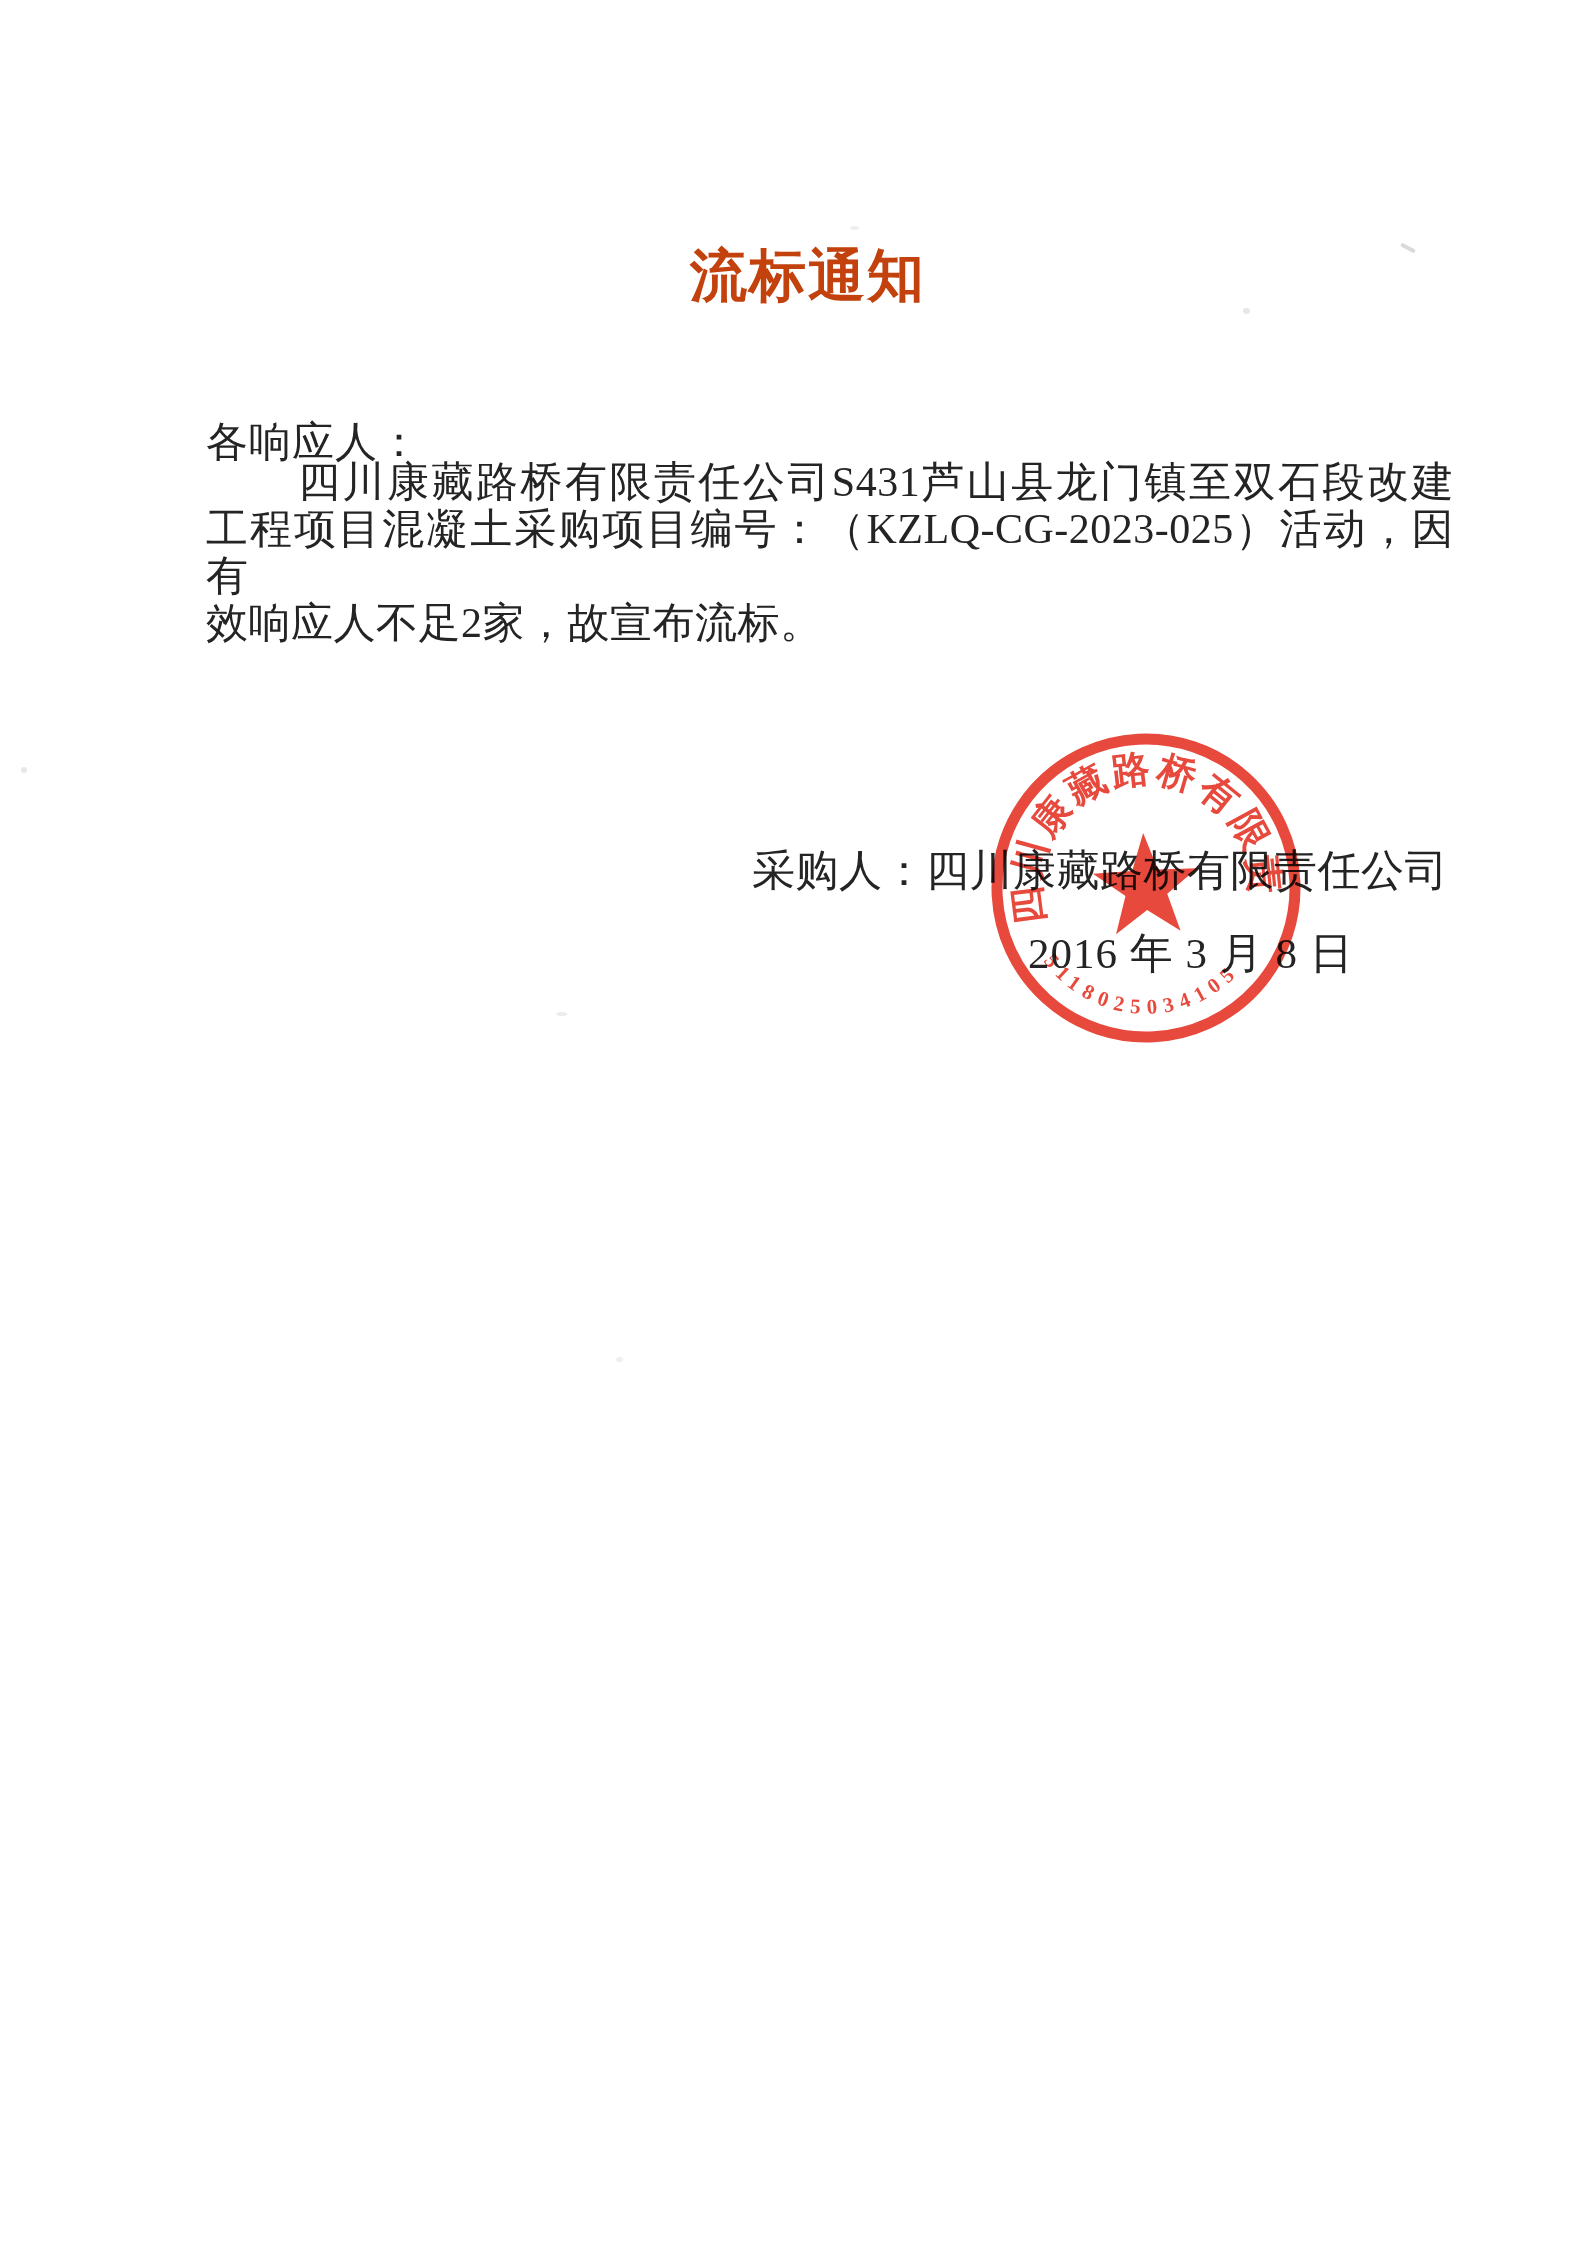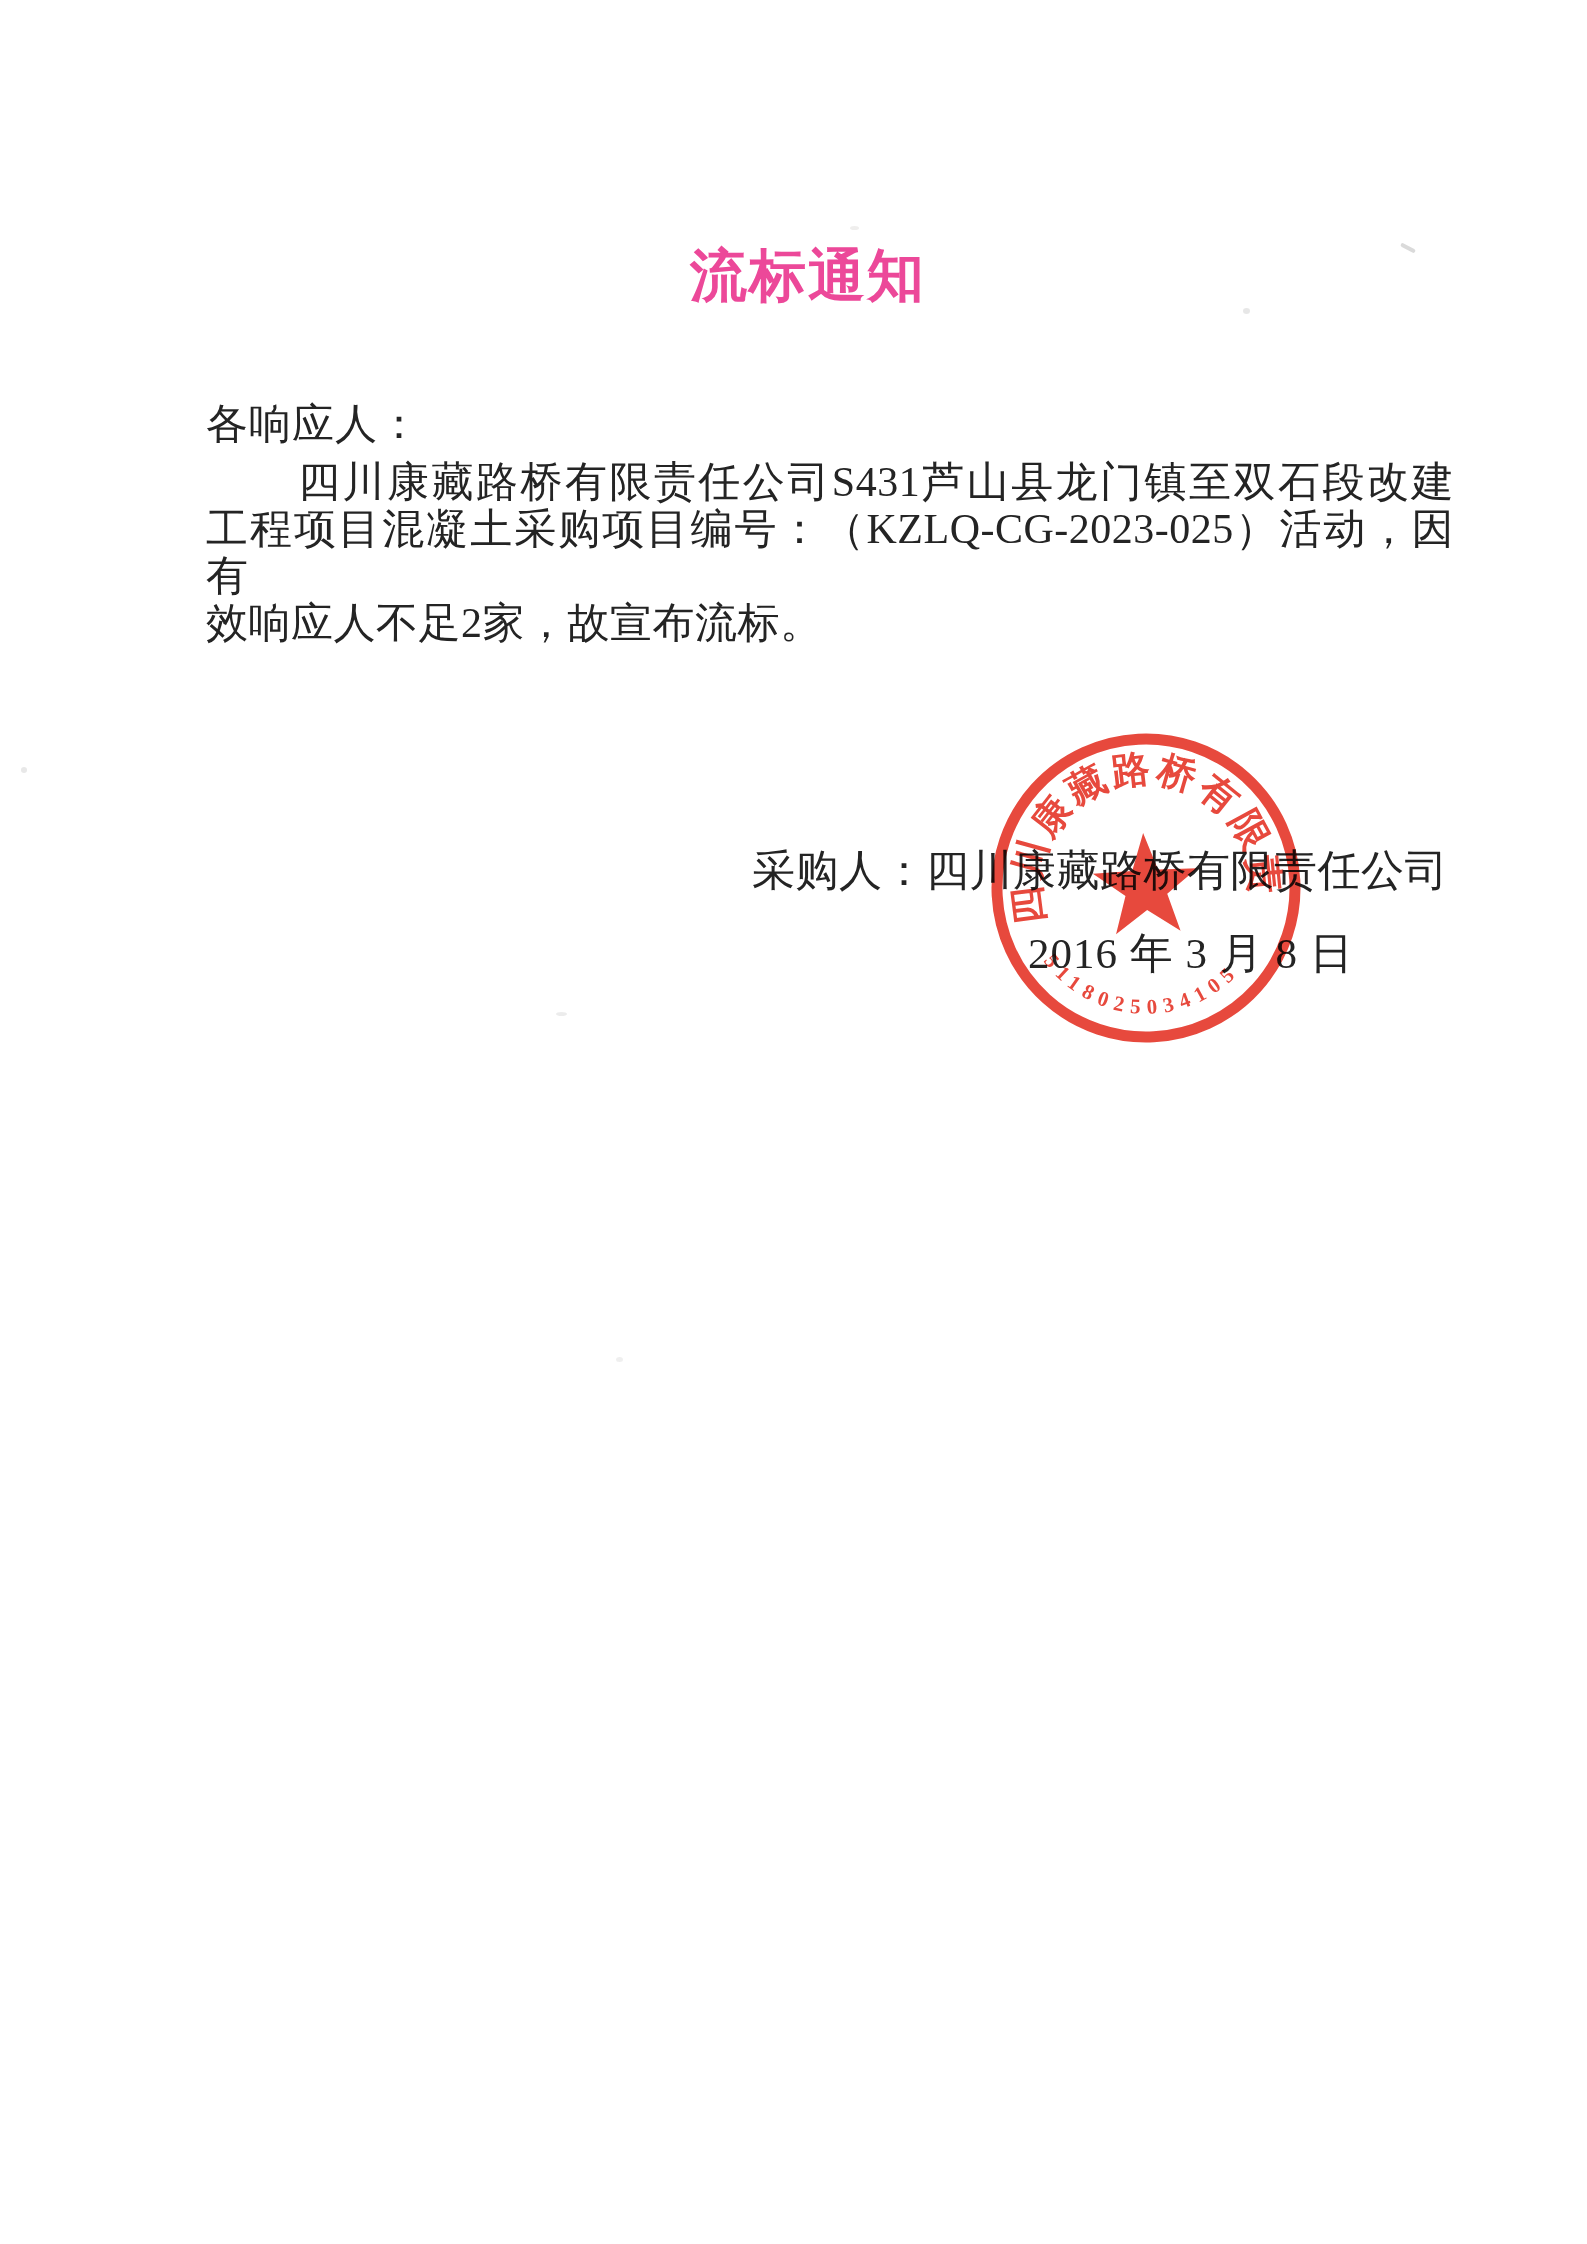--- a/index.html
+++ b/index.html
@@ -12,27 +12,27 @@
     font-family: "Liberation Serif", "DejaVu Serif", serif;
     color: #242424;
   }
   .doc-title {
     position: absolute;
     left: 690px;
     top: 238px;
     font-size: 57px;
     font-weight: bold;
     letter-spacing: 2px;
-    color: #ec4899;
+    color: #c2410c;
     white-space: nowrap;
   }
   .salutation {
     position: absolute;
     left: 206px;
-    top: 396px;
+    top: 414px;
     font-size: 42px;
     letter-spacing: 1px;
     white-space: nowrap;
   }
   .body-para {
     position: absolute;
     left: 206px;
     top: 459px;
     width: 1248px;
     font-size: 42px;

